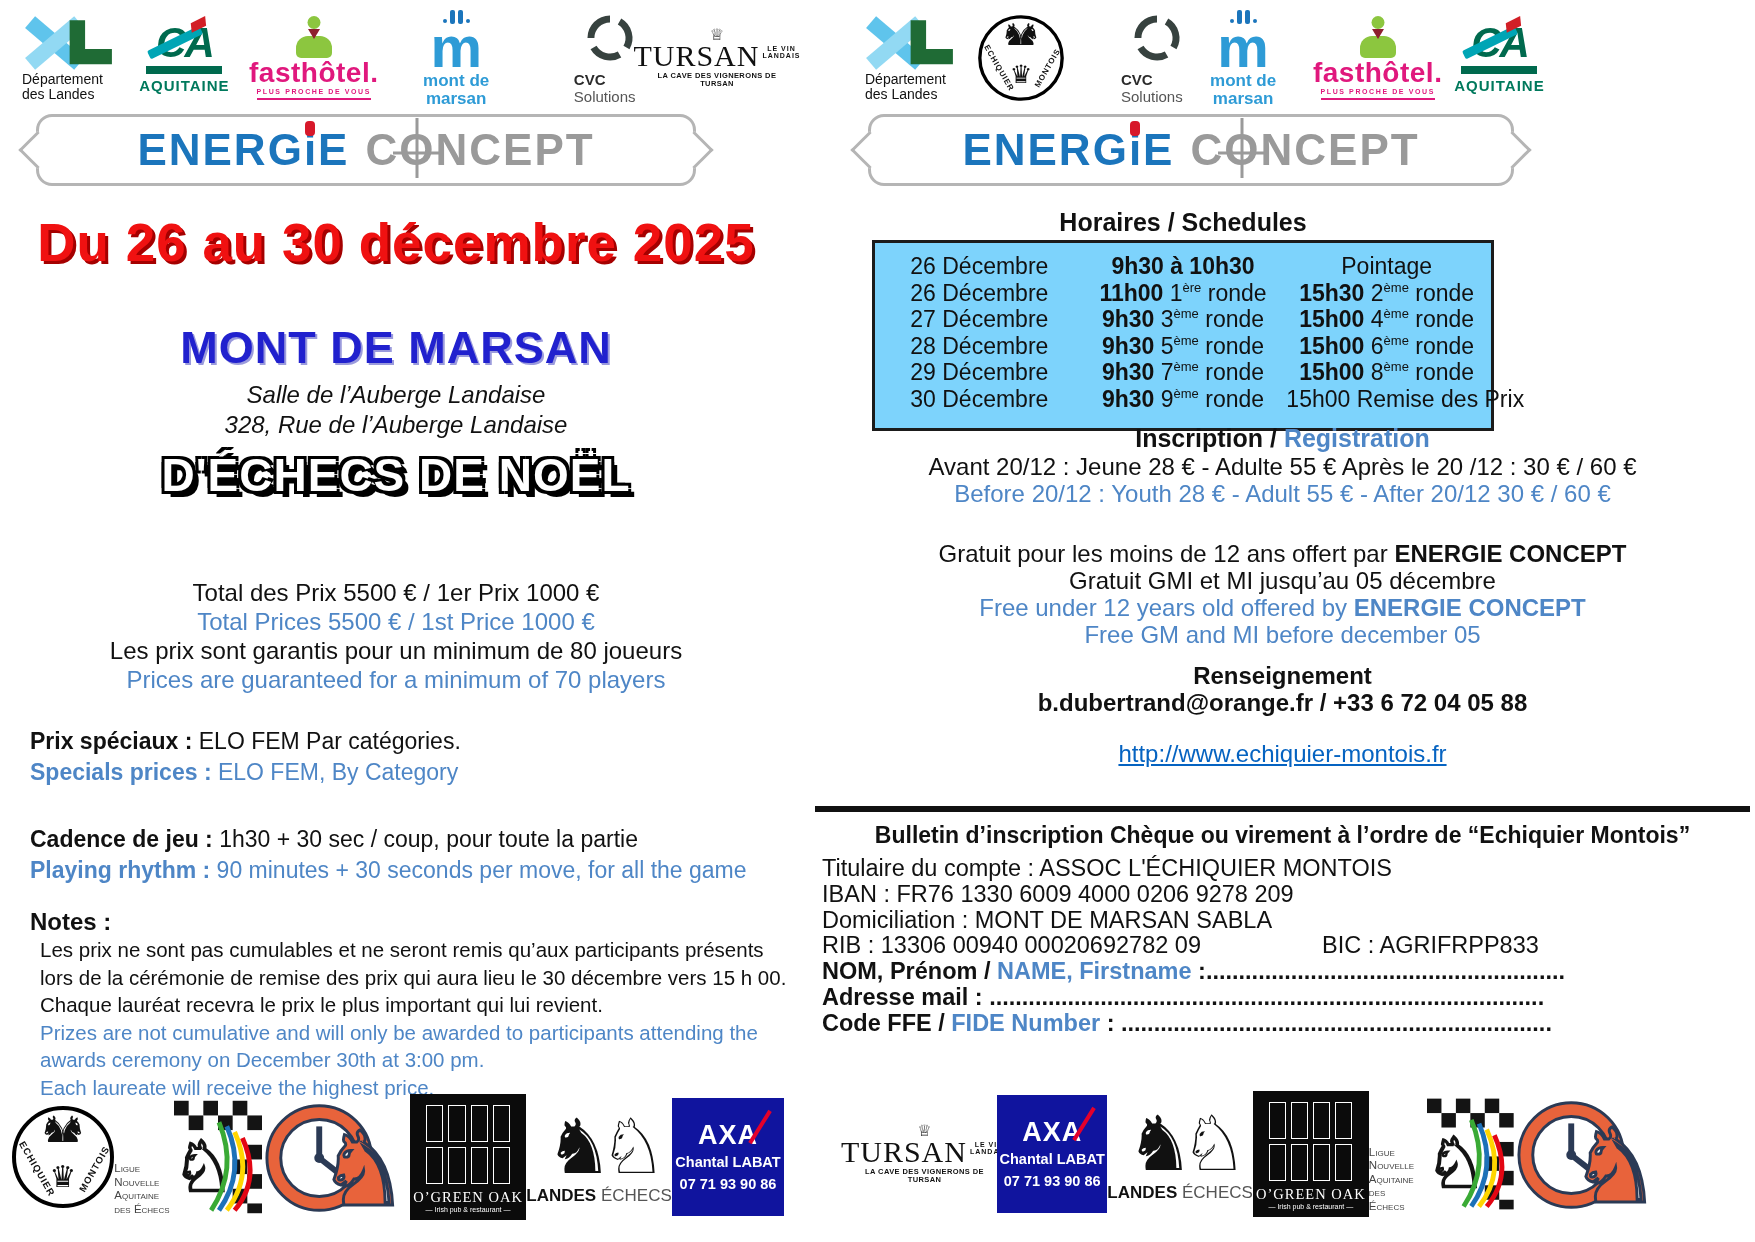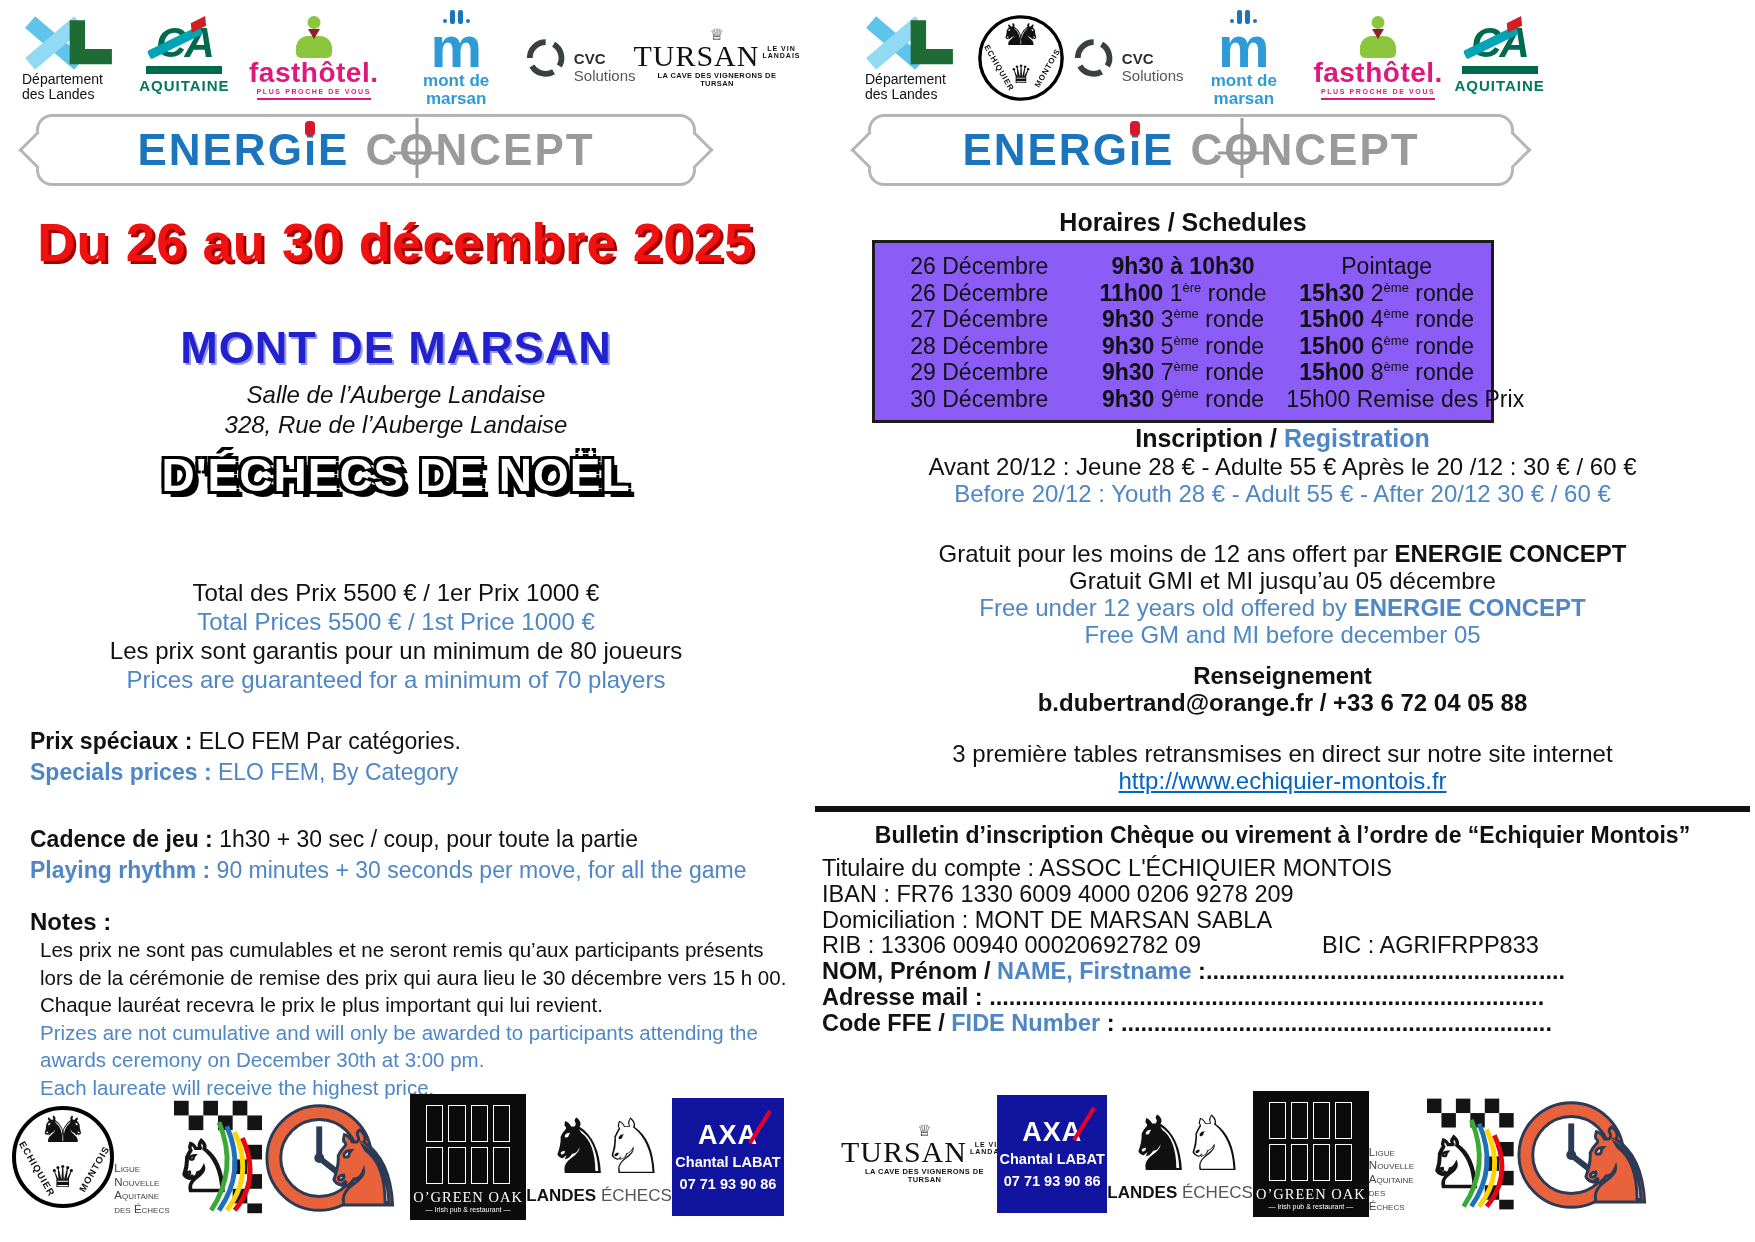--- a/index.html
+++ b/index.html
@@ -32,21 +32,21 @@
   .fh-tag{font-size:7px;color:#E0187D;letter-spacing:1.6px;border-bottom:2px solid #E0187D;padding-bottom:2px;font-weight:bold}
   
   .mdm{color:#2E9BD6}
   .mdm-crown{display:flex;gap:3px;justify-content:center;align-items:flex-end;height:16px}
   .mdm-crown i{background:#1B75BC;display:block}
   .crown-dot{width:4px;height:4px;border-radius:50%;margin-bottom:1px}
   .crown-bar{width:5px;height:14px;border-radius:2px}
   .mdm-m{font-size:58px;font-weight:bold;line-height:46px}
   .mdm-name{font-size:17px;font-weight:bold;margin-top:2px}
   
-  .logo-cvc{flex-direction:row;gap:7px;align-items:flex-end}
+  .logo-cvc{flex-direction:column;gap:7px;align-items:flex-end}
   .cvc-text{text-align:left;font-size:15px;color:#333;line-height:17px}
   .cvc-name{font-weight:bold;color:#2b2b2b}
   .cvc-sub{color:#555}
   
   .tursan{font-family:"Liberation Serif","DejaVu Serif",serif;color:#111}
   .tursan-crown{font-size:16px;line-height:14px}
   .tursan-row{display:flex;align-items:flex-start;justify-content:center;gap:3px}
   .tursan-name{font-size:30px;letter-spacing:1px;line-height:28px}
   .tursan-top{font-size:7px;letter-spacing:1px;margin-top:3px;font-family:"Liberation Sans",sans-serif;font-weight:bold}
   .tursan-bottom{font-size:7.5px;font-weight:bold;letter-spacing:0.4px;font-family:"Liberation Sans",sans-serif;margin-top:2px}
@@ -68,21 +68,21 @@
   .date-title{font-size:53px;font-weight:800;color:#F01111;letter-spacing:1px;text-shadow:3px 3px 0 #A50000}
   .city-title{font-size:45px;font-weight:800;color:#2121CE;letter-spacing:1px;text-shadow:2px 2px 0 #9b9bdc}
   .venue{font-style:italic;font-size:24px;line-height:30px}
   .open-title{font-size:46px;font-weight:800;color:#fff;letter-spacing:1px;line-height:57px;
     text-shadow:-3px -3px 0 #000,3px -3px 0 #000,-3px 3px 0 #000,3px 3px 0 #000,6px 6px 0 #000}
   .prizes{font-size:24px;line-height:29px}
   .lbl-line{font-size:23px;line-height:31px}
   .notes-lines{font-size:20.5px;line-height:27.5px;margin-left:10px}
   
   .sched-title{font-size:25px;font-weight:bold}
-  .sched-table{border:3px solid #1b1b1b;padding:10px 4px 8px;background:#8b5cf6}
+  .sched-table{border:3px solid #1b1b1b;padding:10px 4px 16px;background:#7dd3fc}
   .sched-row{display:grid;grid-template-columns:33% 34% 33%;font-size:23px;line-height:26.5px;align-items:baseline}
   .sc{text-align:center;white-space:nowrap}
   
   .rtext{font-size:24px;line-height:27px}
   .link{color:#0563C1;text-decoration:underline}
   .rule{background:#111}
   .bulletin-title{font-size:23px;font-weight:bold}
   .account{font-size:23.5px;line-height:25.8px}
   .acct-rib{position:relative}
   .acct-bic{position:absolute;left:500px;top:0}
@@ -431,21 +431,20 @@
       <div class="blue"><span>Free under 12 years old offered by </span><b>ENERGIE CONCEPT</b></div>
       <div class="blue">Free GM and MI before december 05</div>
     </div>
 
     <div class="abs center rtext" style="left:815px;top:662px;width:935px;font-weight:bold">
       <div>Renseignement</div>
       <div>b.dubertrand@orange.fr / +33 6 72 04 05 88</div>
     </div>
 
     <div class="abs center rtext" style="left:815px;top:740px;width:935px">
-      <div>3 première tables retransmises en direct sur notre site internet</div>
       <div><a class="link" href="#">http://www.echiquier-montois.fr</a></div>
     </div>
 
     <div class="abs rule" style="left:815px;top:806px;width:935px;height:6px"></div>
 
     <div class="abs center bulletin-title" style="left:815px;top:822px;width:935px">Bulletin d’inscription Chèque ou virement à l’ordre de “Echiquier Montois”</div>
 
     <div class="abs account" style="left:822px;top:856px;width:930px">
       <div>Titulaire du compte : ASSOC L'ÉCHIQUIER MONTOIS</div>
       <div>IBAN : FR76 1330 6009 4000 0206 9278 209</div>

